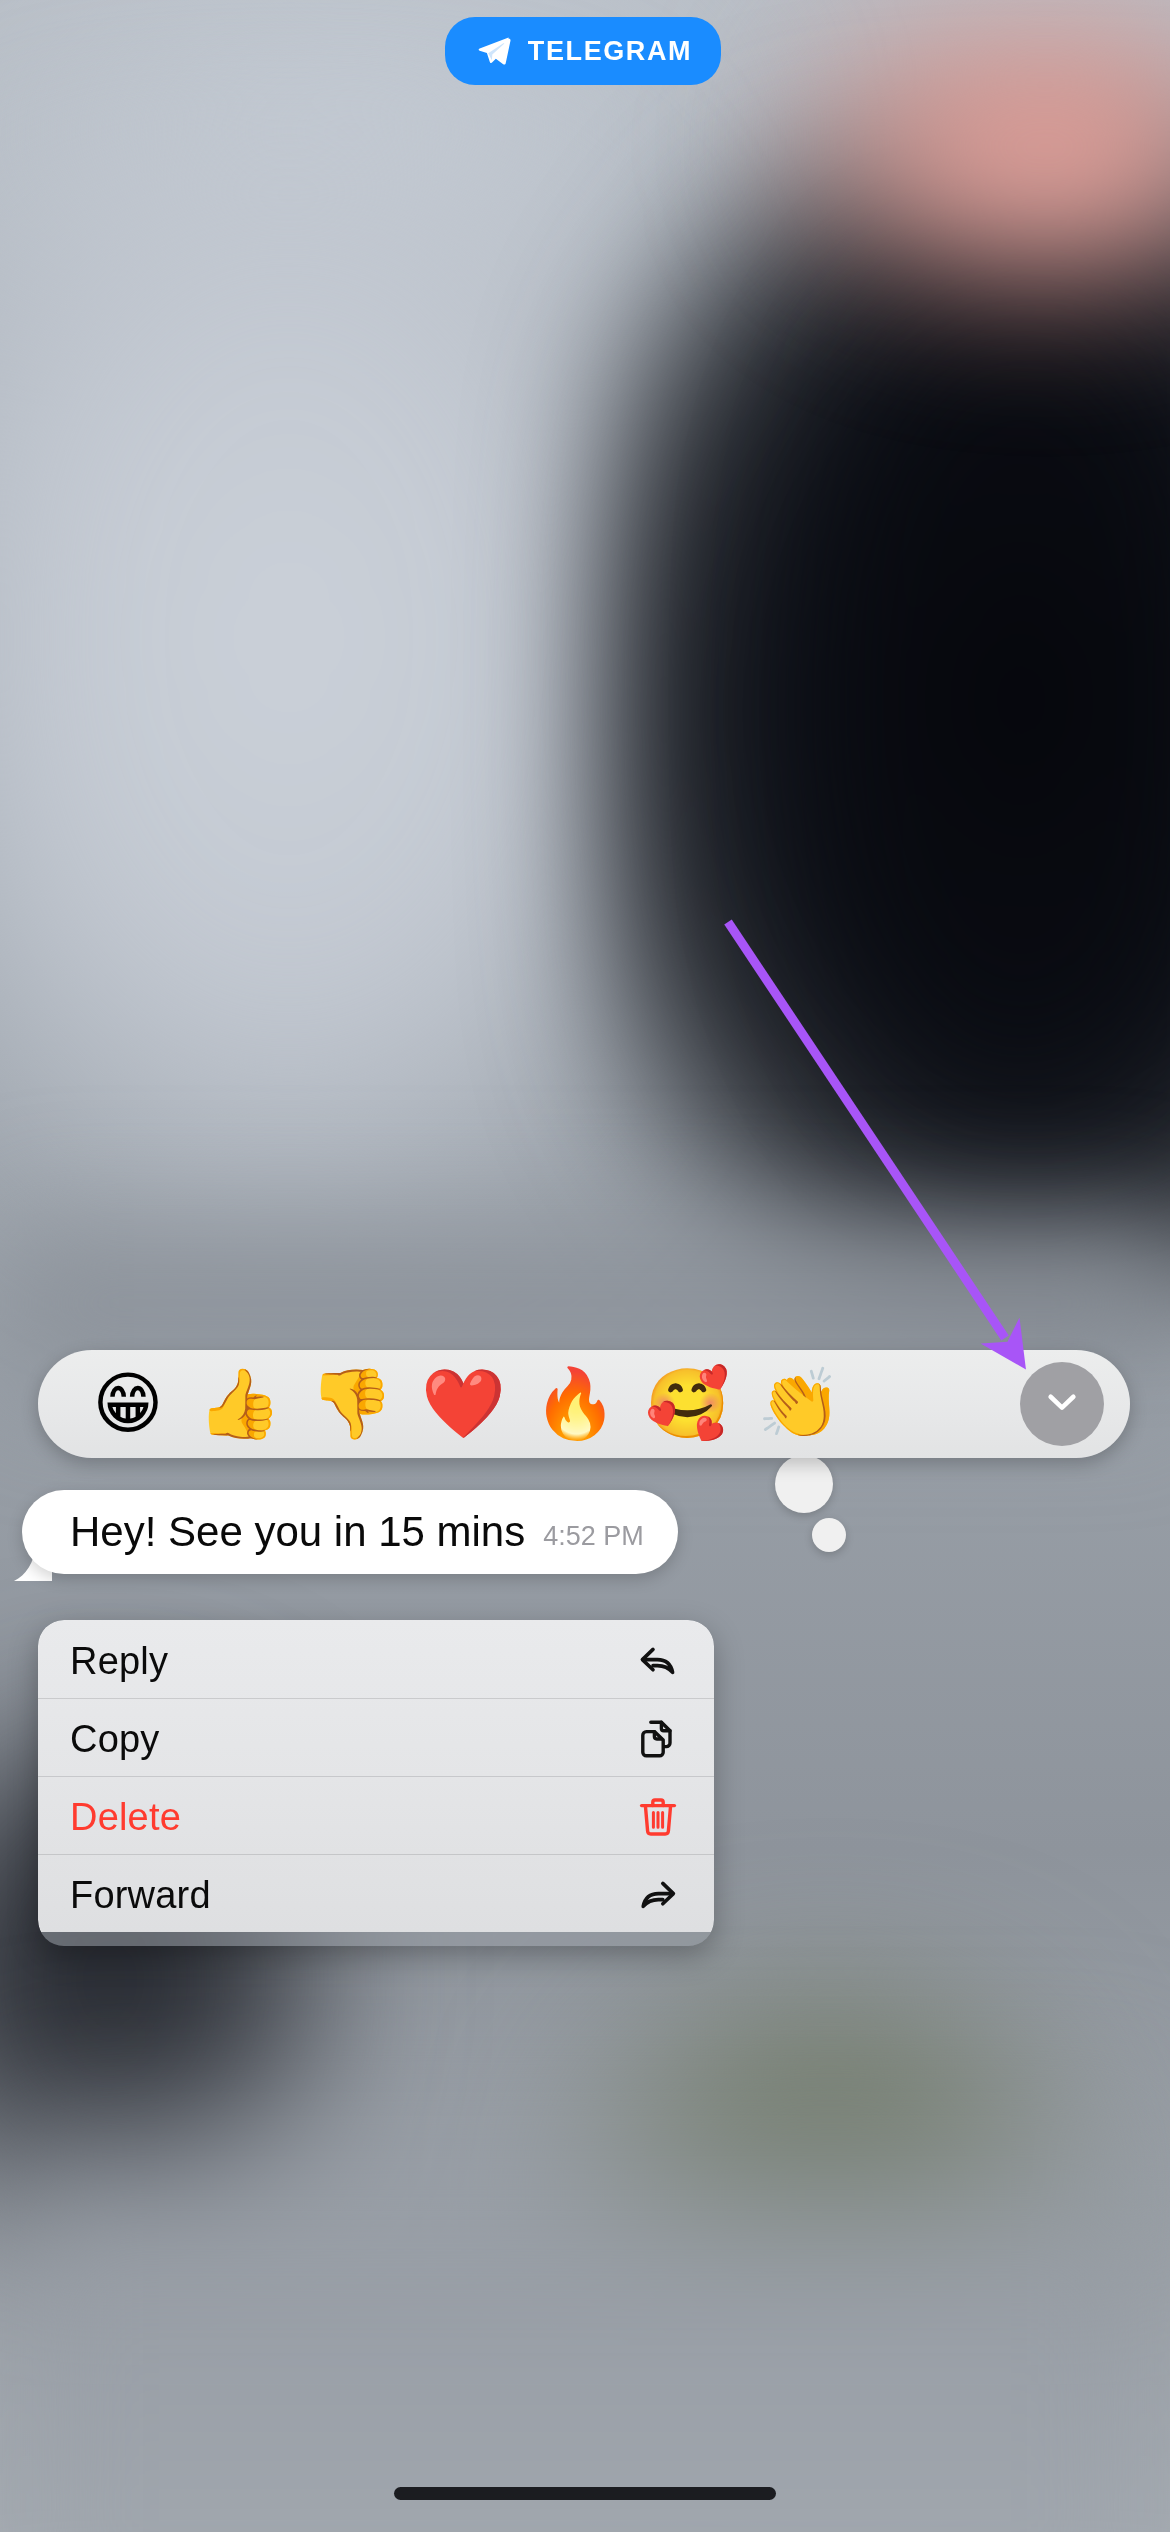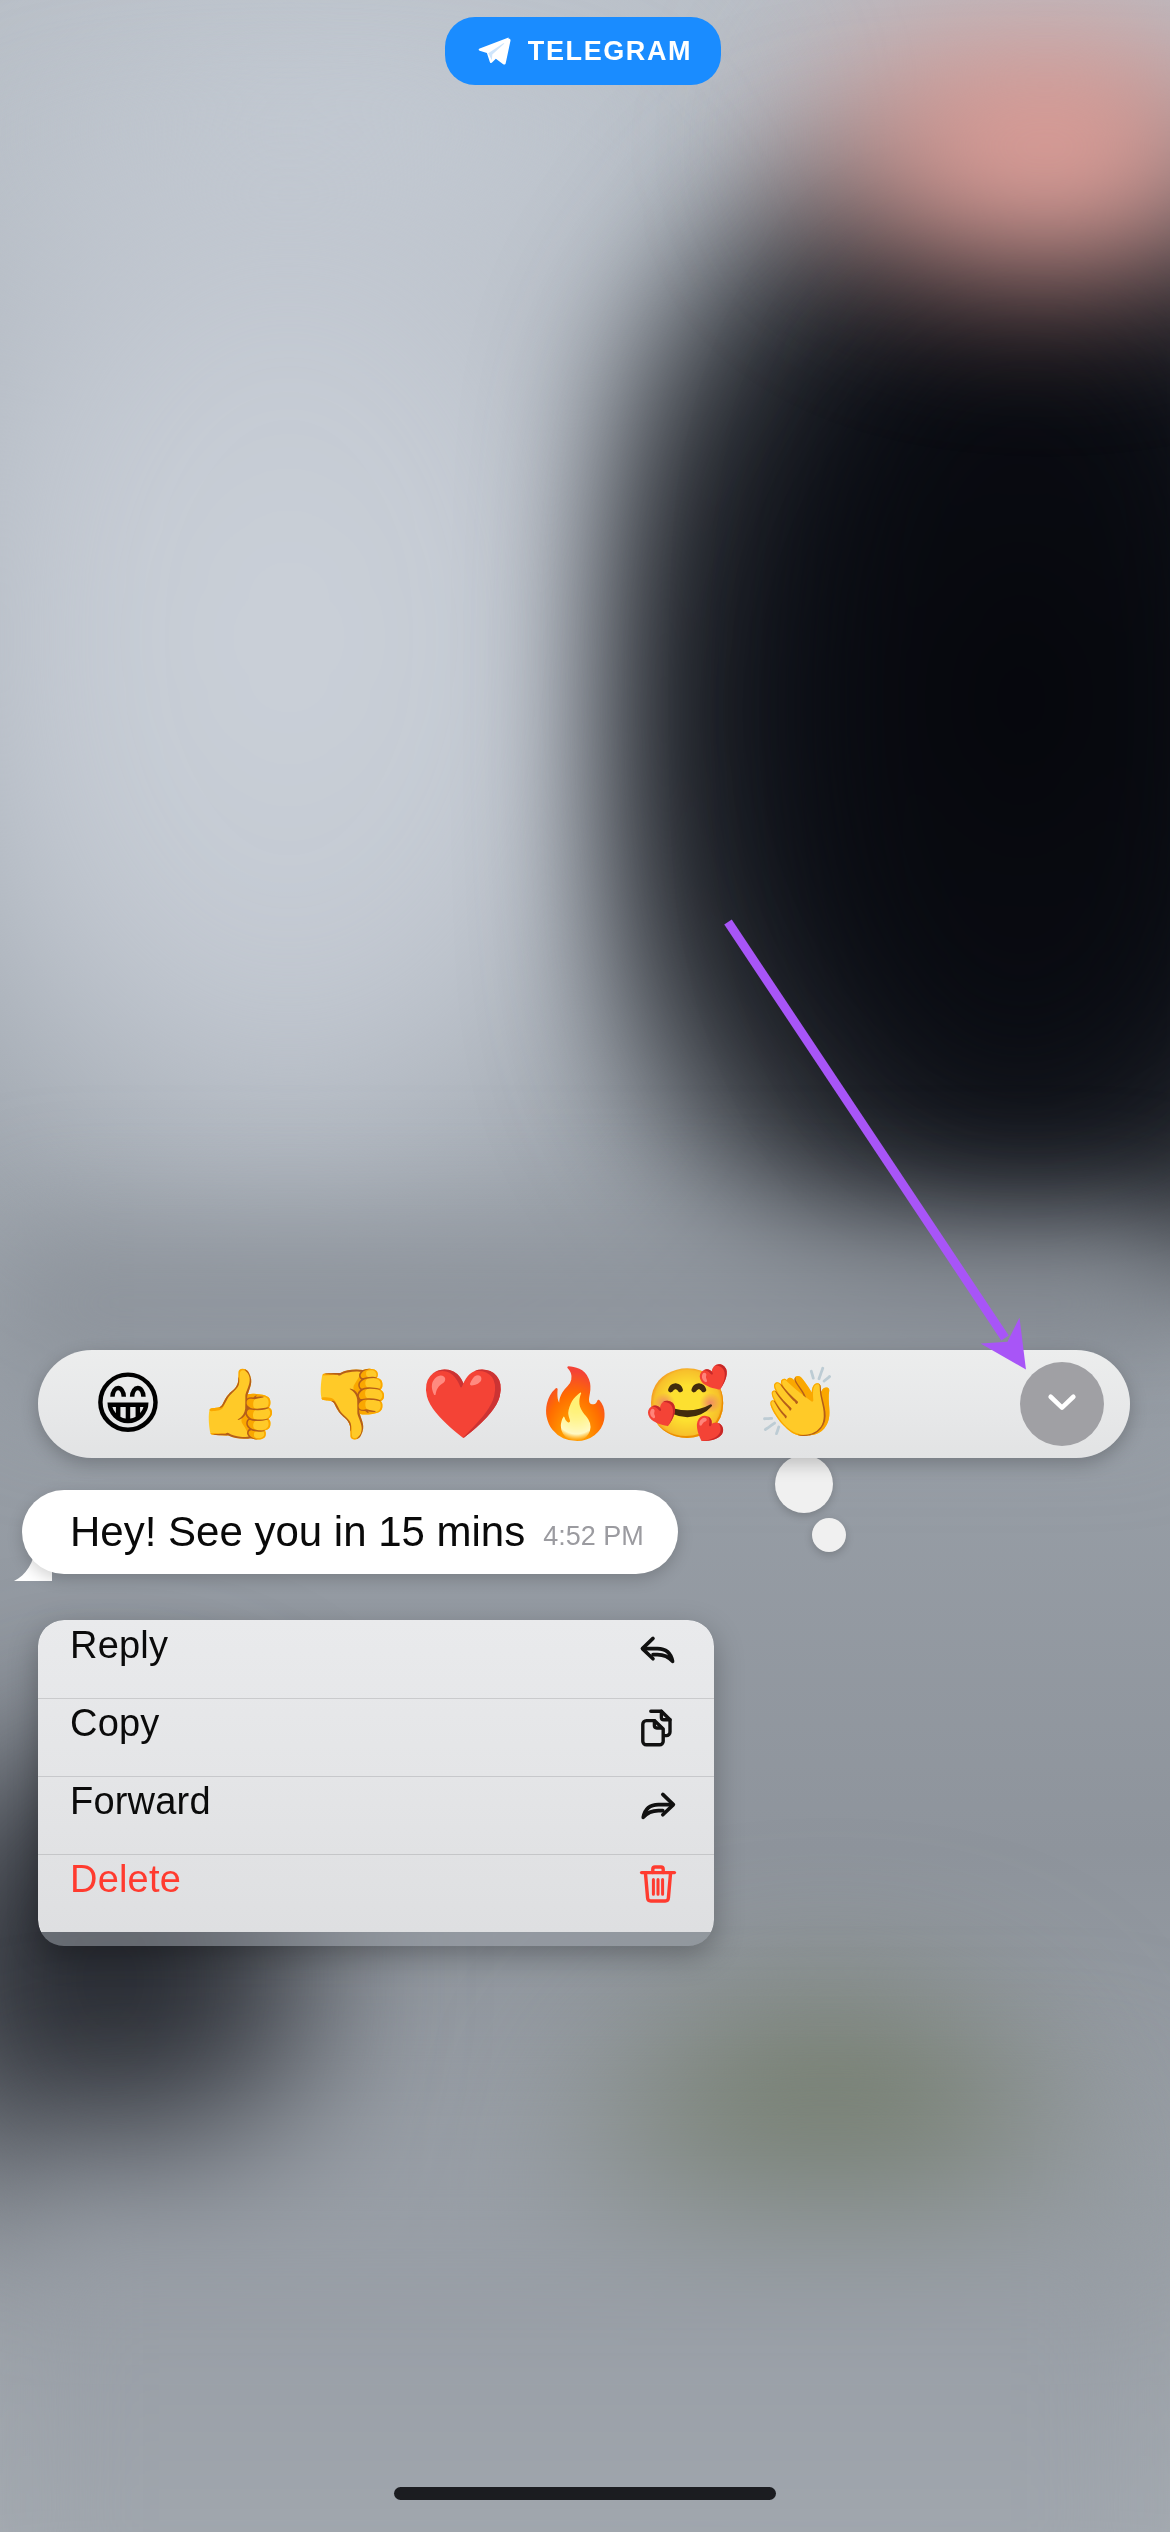--- a/index.html
+++ b/index.html
@@ -147,21 +147,21 @@
   .menu-group {
     background:linear-gradient(180deg,#e9eaec 0%, #e4e5e7 50%, #dedfe1 100%);
     backdrop-filter:blur(20px);
   }
   .menu-group.group-2 {
     background:linear-gradient(180deg,#eceded 0%, #e6e7e9 60%, #e0e1e3 100%);
   }
   .group-gap { height:14px; background:rgba(150,155,162,0.55); }
   .menu-item {
     height:78px;
-    display:flex; justify-content:space-between;
+    display:flex; align-items:center; justify-content:space-between;
     padding:4px 30px 0 32px;
     position:relative;
   }
   .menu-item + .menu-item::before {
     content:""; position:absolute; left:0; right:0; top:0;
     height:1px; background:rgba(60,60,67,0.17);
   }
   .menu-label { font-size:38px; color:#0b0b0b; letter-spacing:0.2px; }
   .menu-label.destructive { color:#ff3b2f; }
   .menu-icon { width:52px; height:52px; display:flex; align-items:center; justify-content:center; }
@@ -253,36 +253,36 @@
         <span class="menu-icon">
           <svg viewBox="0 0 24 24" fill="none">
             <path d="M8.4 3.6h5.3l4.3 4.3v6.1a1.8 1.8 0 0 1-1.8 1.8h-1.1" stroke="#111" stroke-width="1.7" stroke-linecap="round" stroke-linejoin="round"></path>
             <path d="M13.7 3.6v3.1c0 .7.5 1.2 1.2 1.2h3.1" stroke="#111" stroke-width="1.7" stroke-linecap="round" stroke-linejoin="round"></path>
             <path d="M10.2 8.3h-4a1.8 1.8 0 0 0-1.8 1.8v8.5a1.8 1.8 0 0 0 1.8 1.8h6.6a1.8 1.8 0 0 0 1.8-1.8v-6.1z" stroke="#111" stroke-width="1.7" stroke-linecap="round" stroke-linejoin="round"></path>
             <path d="M10.2 8.3v2.5c0 .7.5 1.2 1.2 1.2h2.2" stroke="#111" stroke-width="1.7" stroke-linecap="round" stroke-linejoin="round"></path>
           </svg>
         </span>
       </div>
       <div class="menu-item">
-        <span class="menu-label">Forward</span>
-        <span class="menu-icon">
-          <svg viewBox="0 0 24 24" fill="none">
-            <path d="M14.4 6.2 19.7 11.3 14.4 16.4" stroke="#111" stroke-width="1.8" stroke-linecap="round" stroke-linejoin="round"></path>
-            <path d="M19.3 11.3h-7.1c-4.2 0-6.8 2.4-7.6 6.4 2.2-2.6 4.4-3.4 7.6-3.4h2.2" stroke="#111" stroke-width="1.8" stroke-linecap="round" stroke-linejoin="round"></path>
-          </svg>
-        </span>
-      </div>
-      <div class="menu-item">
         <span class="menu-label destructive">Delete</span>
         <span class="menu-icon">
           <svg viewBox="0 0 24 24" fill="none">
             <path d="M3.8 6.3h16.4" stroke="#ff3b2f" stroke-width="1.7" stroke-linecap="round"></path>
             <path d="M9.4 6.3V4.6c0-.6.5-1.1 1.1-1.1h3c.6 0 1.1.5 1.1 1.1v1.7" stroke="#ff3b2f" stroke-width="1.7" stroke-linecap="round" stroke-linejoin="round"></path>
             <path d="M5.7 6.3 6.8 19a1.6 1.6 0 0 0 1.6 1.5h7.2a1.6 1.6 0 0 0 1.6-1.5l1.1-12.7" stroke="#ff3b2f" stroke-width="1.7" stroke-linecap="round" stroke-linejoin="round"></path>
             <path d="M9.7 9.7v7.4M12 9.7v7.4M14.3 9.7v7.4" stroke="#ff3b2f" stroke-width="1.5" stroke-linecap="round"></path>
+          </svg>
+        </span>
+      </div>
+      <div class="menu-item">
+        <span class="menu-label">Forward</span>
+        <span class="menu-icon">
+          <svg viewBox="0 0 24 24" fill="none">
+            <path d="M14.4 6.2 19.7 11.3 14.4 16.4" stroke="#111" stroke-width="1.8" stroke-linecap="round" stroke-linejoin="round"></path>
+            <path d="M19.3 11.3h-7.1c-4.2 0-6.8 2.4-7.6 6.4 2.2-2.6 4.4-3.4 7.6-3.4h2.2" stroke="#111" stroke-width="1.8" stroke-linecap="round" stroke-linejoin="round"></path>
           </svg>
         </span>
       </div>
     </div>
     <div class="group-gap"></div>
   </div>
 
 <svg id="annotation-arrow" viewBox="0 0 1170 2532">
   <defs>
     <marker id="arrowhead" markerWidth="5.2" markerHeight="5.2" refX="1.0" refY="2.6" orient="auto">

